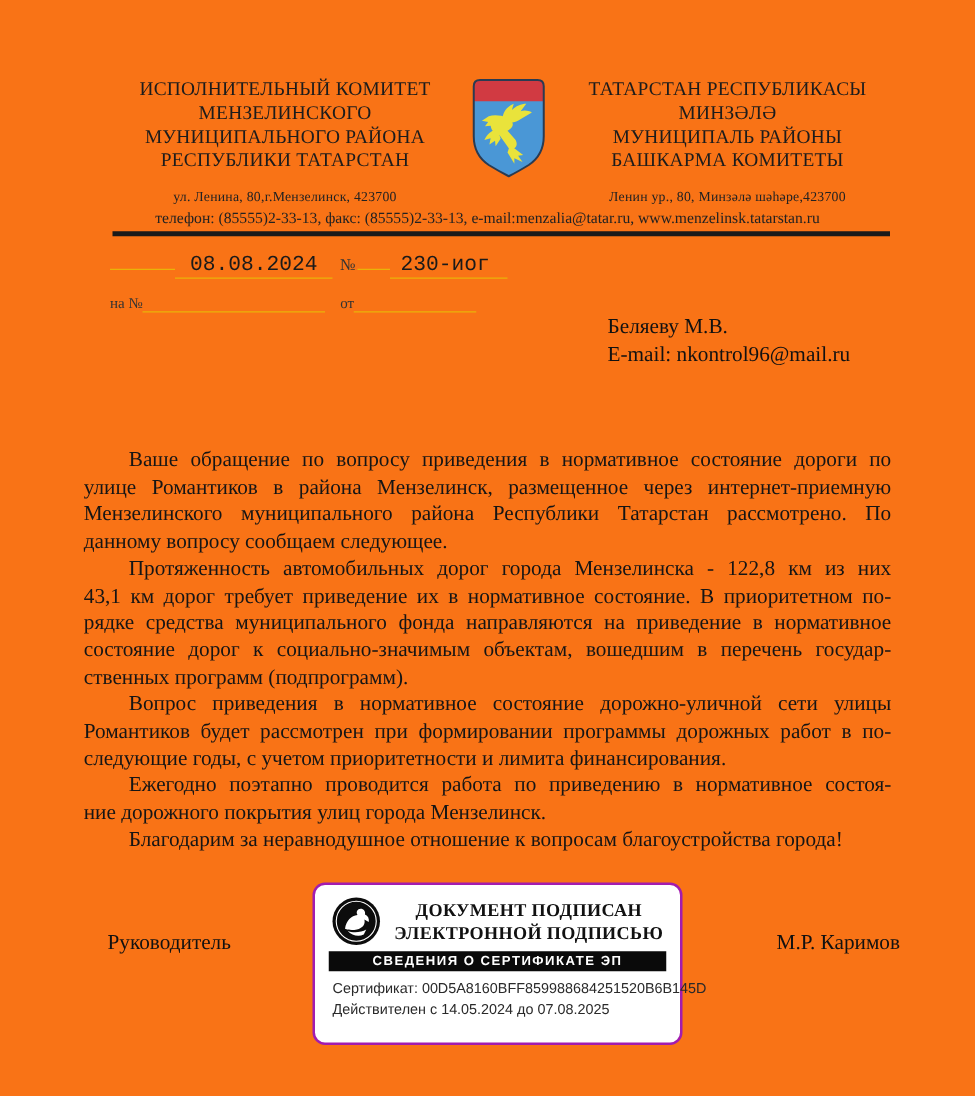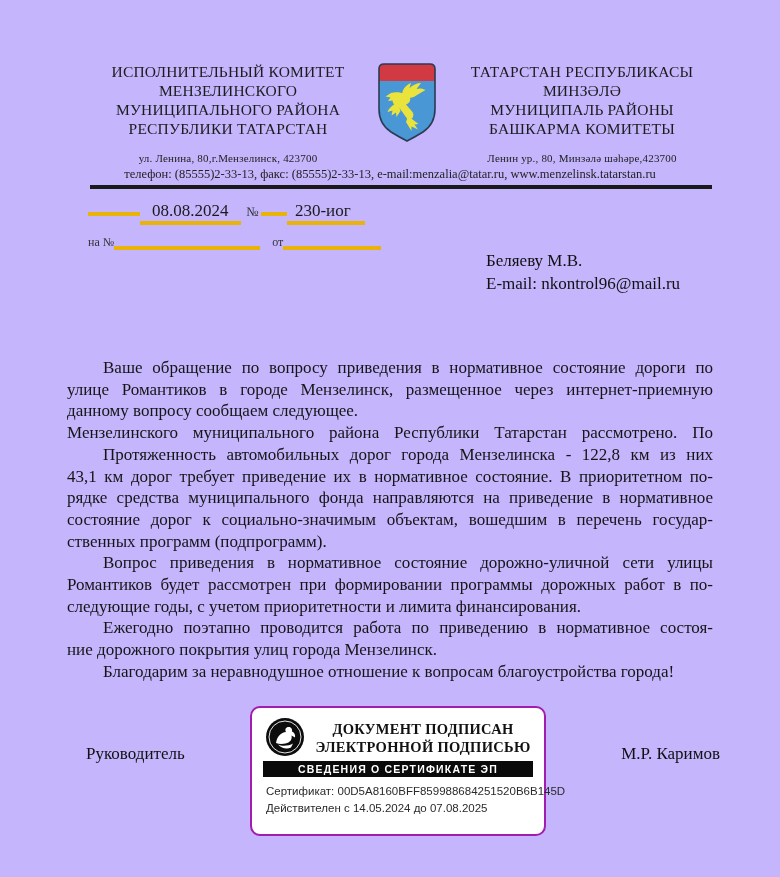--- a/index.html
+++ b/index.html
@@ -1,21 +1,21 @@
 <!DOCTYPE html>
 <html><head>
 <meta charset="utf-8">
 <style>
   * { margin: 0; padding: 0; box-sizing: border-box; }
   html, body { background: #ffffff; }
   .page {
     position: relative;
     width: 780px;
     height: 877px;
-    background: #c4b5fd;
+    background: #f97316;
     color: #1a1a1a;
     font-family: "Liberation Serif", "DejaVu Serif", serif;
     overflow: hidden;
   }
 
   
   .org-block {
     position: absolute;
     top: 62px;
     text-align: center;
@@ -49,21 +49,21 @@
 
   
   .ref-row {
     position: absolute;
     left: 88px; top: 198px;
     display: flex;
     align-items: baseline;
     font-size: 17px;
     color: #1a1a1a;
   }
-  .u { border-bottom: 4px solid #eab308; display: inline-block; }
+  .u { border-bottom: 1px solid #eab308; display: inline-block; font-family: Liberation Mono, monospace; }
   .u-blank1 { width: 52px; height: 18px; }
   .u-date   { padding: 0 12px; }
   .no-sign  { font-size: 13px; margin-left: 6px; color: #333; }
   .u-blank2 { width: 26px; height: 18px; margin-left: 2px; }
   .u-num    { padding: 0 14px 0 8px; }
 
   .reply-row {
     position: absolute;
     left: 88px; top: 235px;
     display: flex;
@@ -195,23 +195,23 @@
     <span class="u u-reply2"></span>
   </div>
 
   <div class="recipient">
     <div>Беляеву М.В.</div>
     <div>E-mail: nkontrol96@mail.ru</div>
   </div>
 
   <div class="body-text">
       <div class="line indent just">Ваше обращение по вопросу приведения в нормативное состояние дороги по</div>
-      <div class="line just">улице Романтиков в городе Мензелинск, размещенное через интернет-приемную</div>
+      <div class="line just">улице Романтиков в района Мензелинск, размещенное через интернет-приемную</div>
+      <div class="line just">Мензелинского муниципального района Республики Татарстан рассмотрено. По</div>
       <div class="line last">данному вопросу сообщаем следующее.</div>
-      <div class="line just">Мензелинского муниципального района Республики Татарстан рассмотрено. По</div>
       <div class="line indent just">Протяженность автомобильных дорог города Мензелинска - 122,8 км из них</div>
       <div class="line just">43,1 км дорог требует приведение их в нормативное состояние. В приоритетном по-</div>
       <div class="line just">рядке средства муниципального фонда направляются на приведение в нормативное</div>
       <div class="line just">состояние дорог к социально-значимым объектам, вошедшим в перечень государ-</div>
       <div class="line last">ственных программ (подпрограмм).</div>
       <div class="line indent just">Вопрос приведения в нормативное состояние дорожно-уличной сети улицы</div>
       <div class="line just">Романтиков будет рассмотрен при формировании программы дорожных работ в по-</div>
       <div class="line last">следующие годы, с учетом приоритетности и лимита финансирования.</div>
       <div class="line indent just">Ежегодно поэтапно проводится работа по приведению в нормативное состоя-</div>
       <div class="line last">ние дорожного покрытия улиц города Мензелинск.</div>

